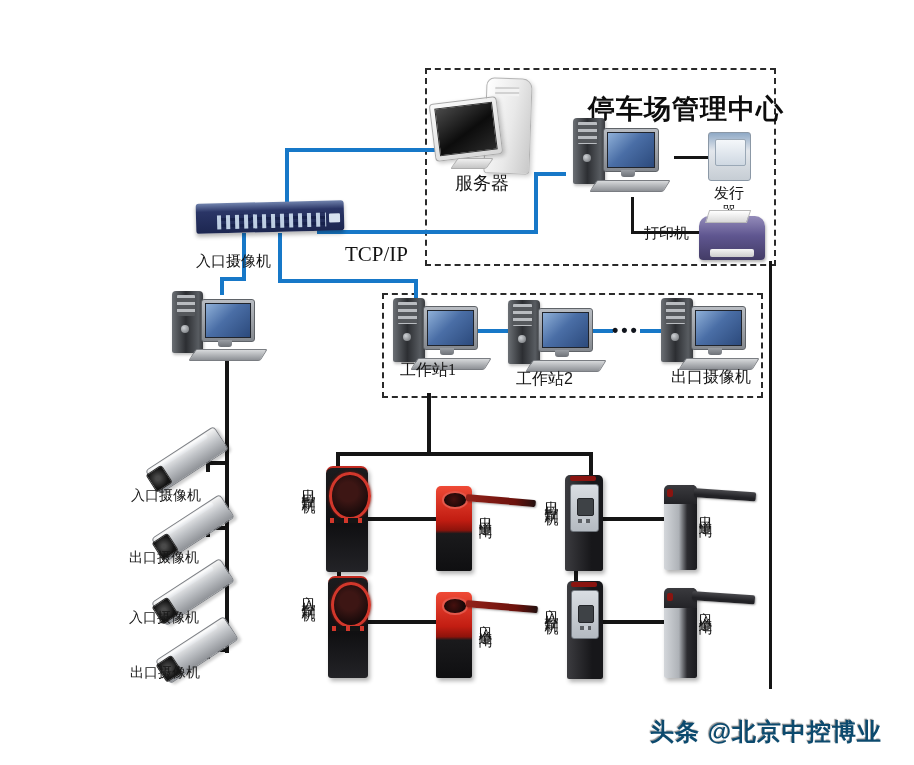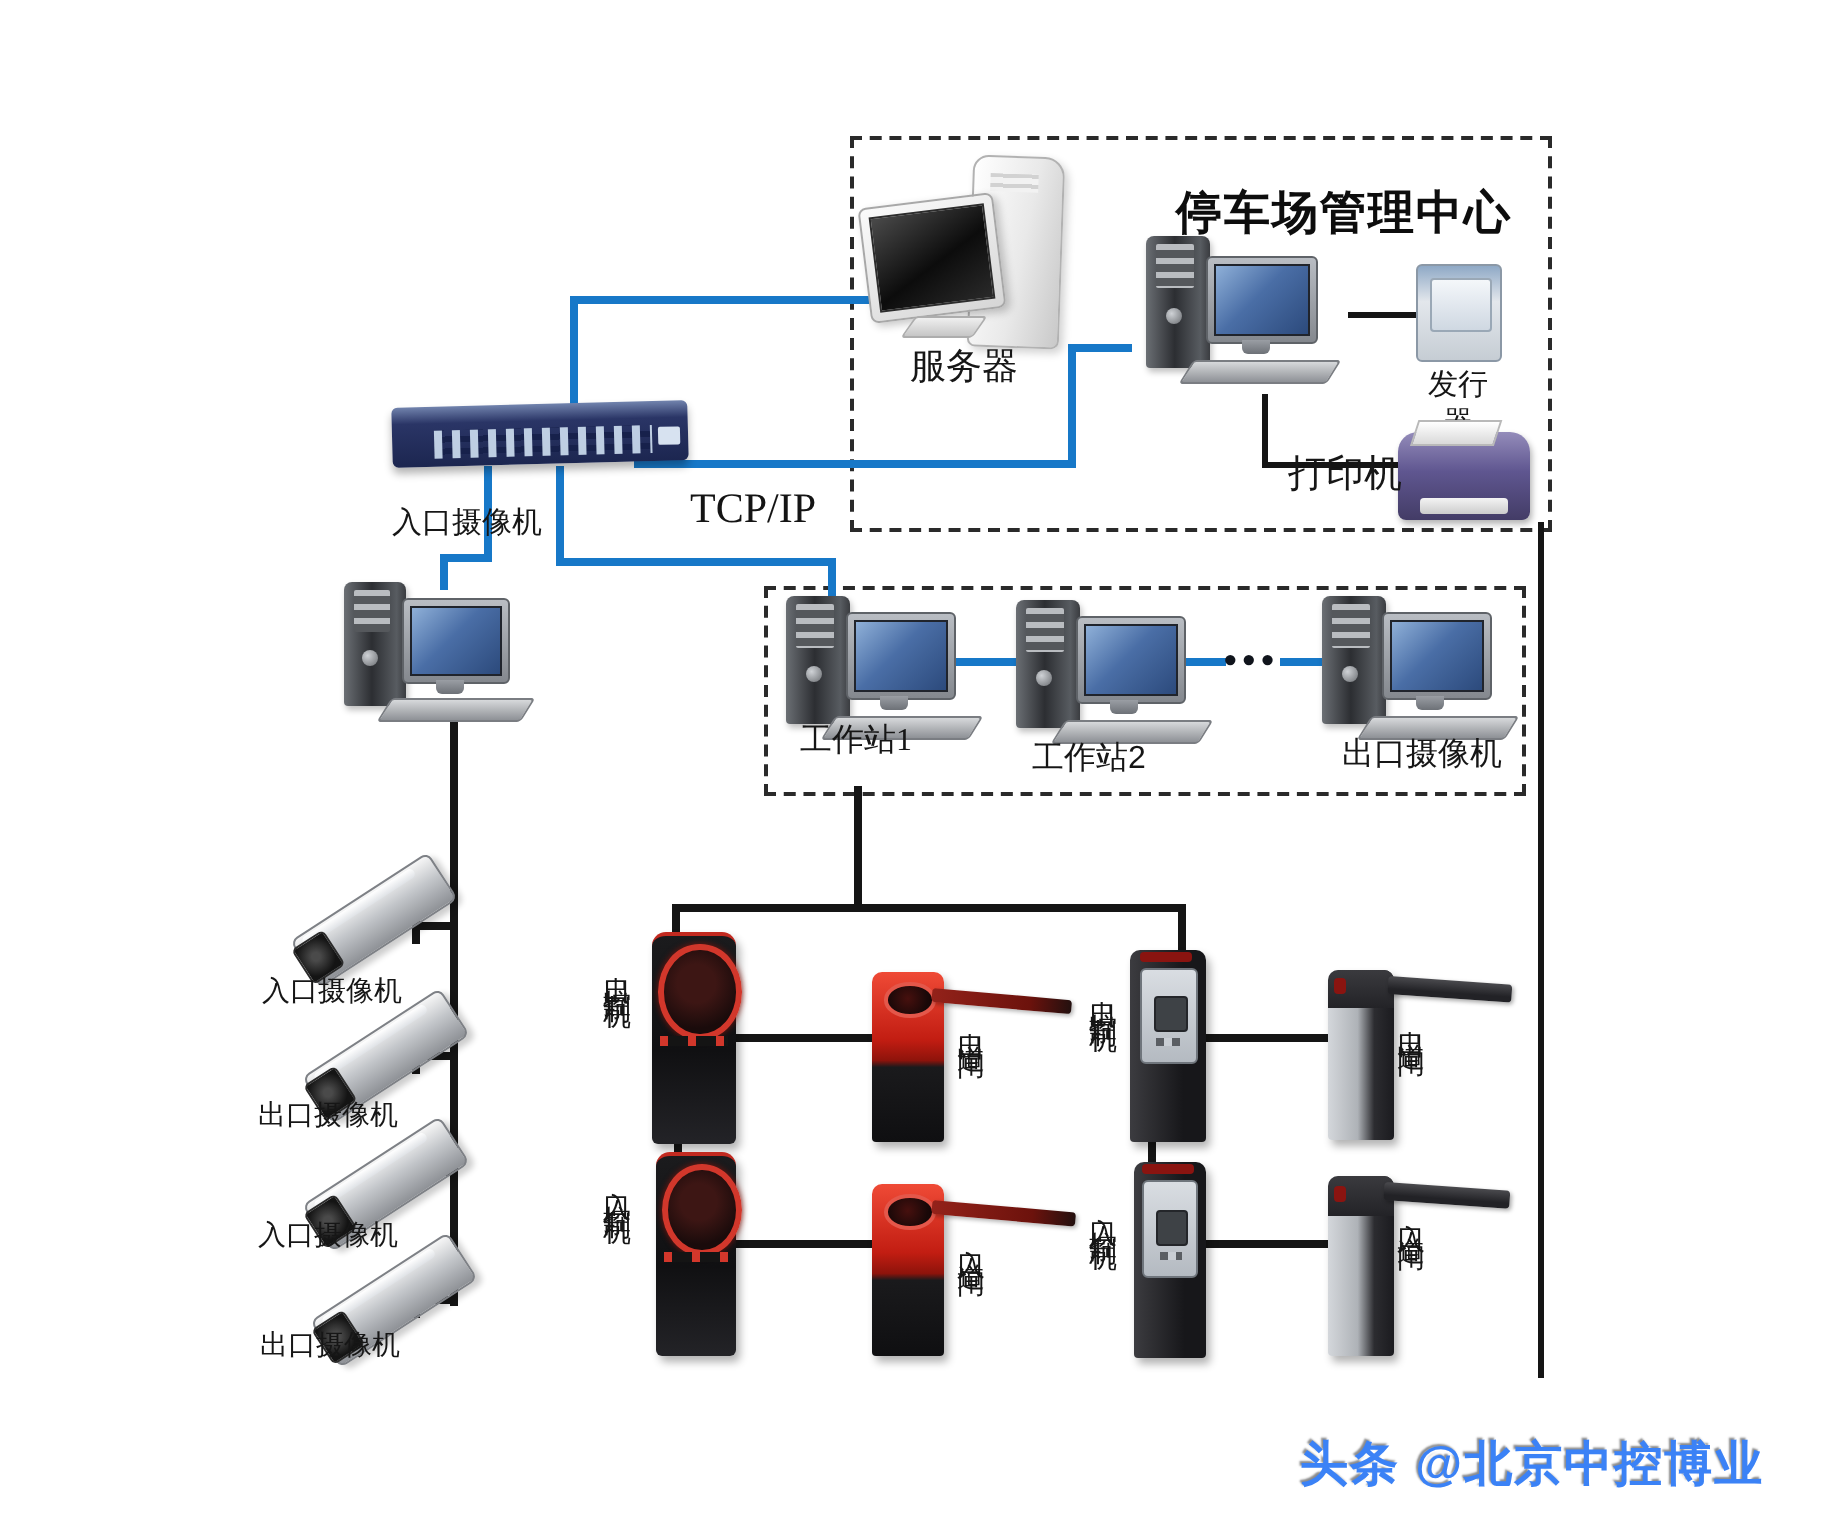--- a/index.html
+++ b/index.html
@@ -10,25 +10,25 @@
   
   .ln{position:absolute;background:#151515;}
   .ln.blue{background:#1778c8;}
   .dashbox{position:absolute;border:2px dashed #2a2a2a;}
   
   .lbl{position:absolute;font-size:16px;color:#161616;white-space:nowrap;}
   .vlbl{
     position:absolute;writing-mode:vertical-rl;text-orientation:upright;
     font-size:14px;letter-spacing:3px;color:#161616;line-height:1;
   }
-  .title{position:absolute;font-size:23px;font-weight:bold;letter-spacing:1px;color:#0d0d0d;}
+  .title{position:absolute;font-size:27px;font-weight:bold;letter-spacing:1px;color:#0d0d0d;}
   .tcpip{position:absolute;font-family:"Liberation Serif",serif;font-size:21px;color:#141414;}
   .dots{position:absolute;font-size:18px;letter-spacing:3px;color:#10141c;font-weight:bold;}
   .watermark{
-    position:absolute;font-size:24px;font-weight:bold;color:#3b82f6;letter-spacing:1px;
+    position:absolute;font-size:24px;font-weight:bold;color:#0c4a6e;letter-spacing:1px;
     text-shadow:2px 2px 1px #ffffff,-1px -1px 1px #8b8b8b;
   }
   
   .pc{position:absolute;}
   .pc .tower{
     position:absolute;background:linear-gradient(90deg,#6b6f74,#2c2e32 45%,#585c61 85%,#3a3c40);
     border-radius:4px 4px 2px 2px;box-shadow:1px 2px 3px rgba(0,0,0,.25);
   }
   .pc .tower:before{
     content:"";position:absolute;left:15%;right:25%;top:6%;height:34%;
@@ -249,21 +249,21 @@
         <div class="screen"></div>
       </div>
     <div class="stand" style="left:56px;top:58px;width:14px;height:7px;"></div>
     <div class="kb" style="left:28px;top:68px;width:72px;height:10px;"></div>
   </div>
 
   <div class="issuer" style="left:708px;top:132px;width:41px;height:47px;"></div>
   <div class="lbl" style="left:707px;top:184px;width:44px;text-align:center;white-space:normal;font-size:15px;line-height:1.25;">发行器</div>
 
   <div class="printer" style="left:699px;top:216px;width:66px;height:44px;"></div>
-  <div class="lbl" style="left:644px;top:224px;font-size:19px;">打印机</div>
+  <div class="lbl" style="left:644px;top:224px;font-size:15px;">打印机</div>
 
   <div class="switch" style="left:196px;top:202px;width:148px;height:30px;">
     <div class="ports"></div>
   </div>
   <div class="lbl" style="left:196px;top:252px;font-size:15px;">入口摄像机</div>
   <div class="tcpip" style="left:345px;top:242px;">TCP/IP</div>
 
   <div class="pc" style="left:166px;top:286px;width:104px;height:76px;">
     <div class="tower" style="left:6px;top:5px;width:31px;height:62px;"></div>
     <div class="monitor" style="left:35px;top:13px;width:46px;height:35px;">

